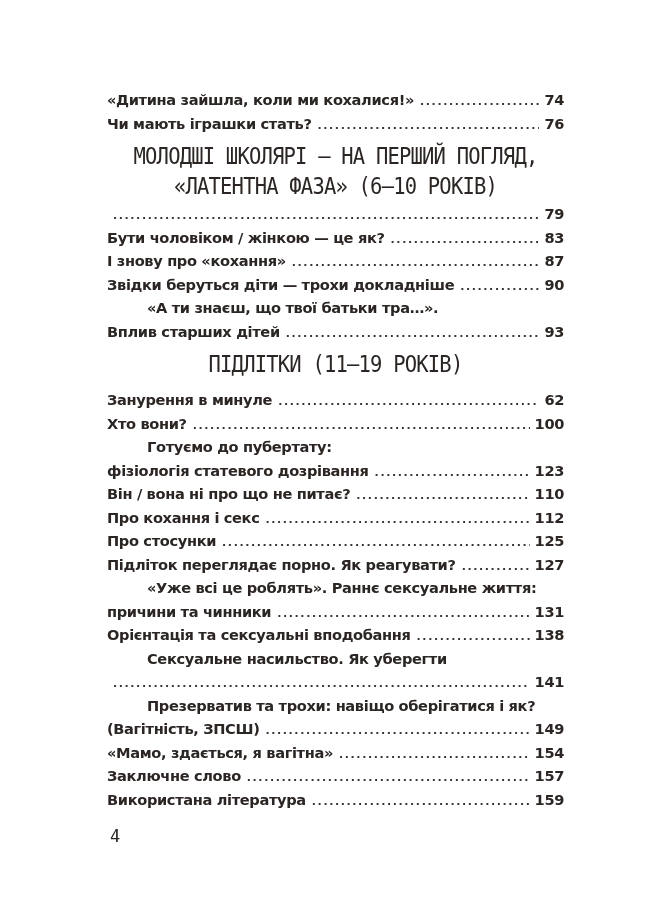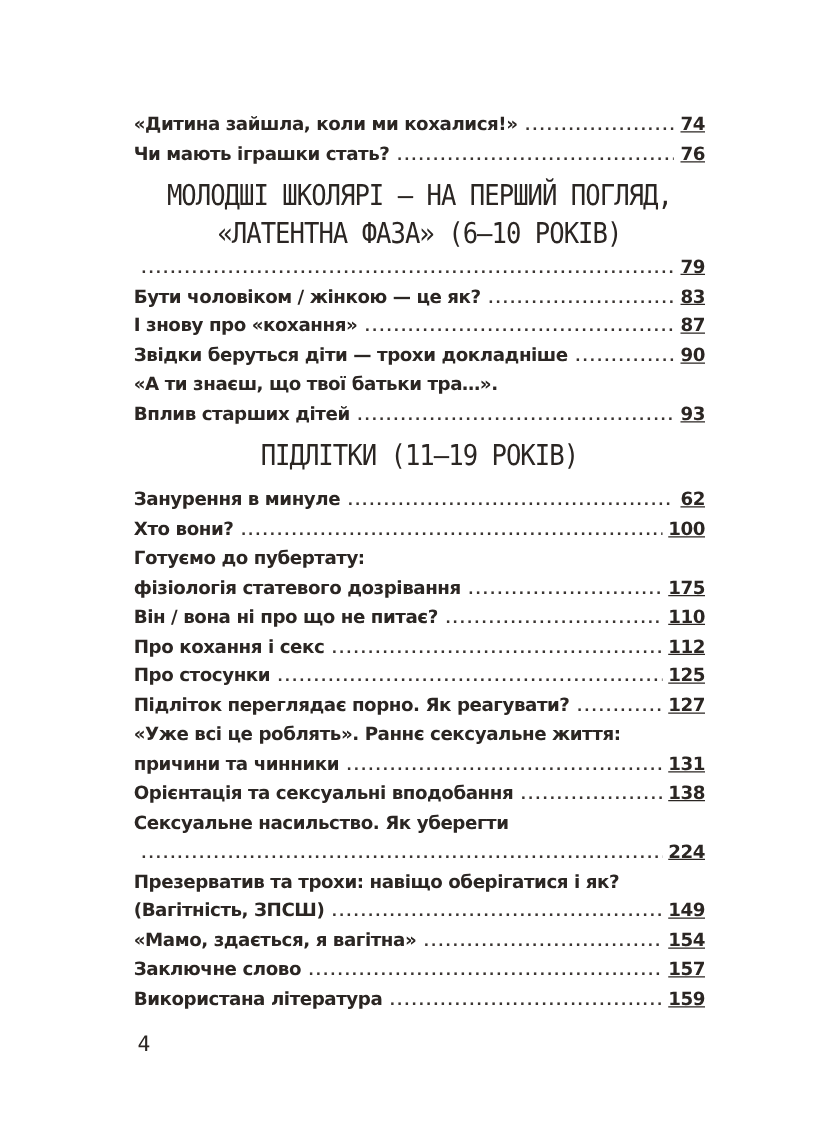--- a/index.html
+++ b/index.html
@@ -44,24 +44,24 @@
     font-size: 11px;
     color: #3a3431;
   }
   .row .leader::before {
     content: "................................................................................................................................................................";
   }
   .row .page {
     flex: 0 0 auto;
     min-width: 20px;
     text-align: right;
-    text-decoration: underline;
   }
   .row.cont .title {
     flex: 1 1 auto;
+    margin-left: 40px;
   }
   .section-head {
     text-align: center;
     font-family: "DejaVu Sans Mono", monospace;
     font-weight: normal;
     font-size: 20.5px;
     letter-spacing: -0.8px;
     line-height: 27px;
     color: #2b2623;
     transform: scaleY(1.12);
@@ -145,21 +145,21 @@
     <span class="title">Хто вони?</span>
     <span class="leader"></span>
     <span class="page">100</span>
   </div>
   <div class="row cont">
     <span class="title">Готуємо до пубертату:</span>
   </div>
   <div class="row">
     <span class="title">фізіологія статевого дозрівання</span>
     <span class="leader"></span>
-    <span class="page">175</span>
+    <span class="page">123</span>
   </div>
   <div class="row">
     <span class="title">Він / вона ні про що не питає?</span>
     <span class="leader"></span>
     <span class="page">110</span>
   </div>
   <div class="row">
     <span class="title">Про кохання і секс</span>
     <span class="leader"></span>
     <span class="page">112</span>
@@ -185,21 +185,21 @@
   <div class="row">
     <span class="title">Орієнтація та сексуальні вподобання</span>
     <span class="leader"></span>
     <span class="page">138</span>
   </div>
   <div class="row cont">
     <span class="title">Сексуальне насильство. Як уберегти</span>
   </div>
   <div class="row">
     <span class="leader"></span>
-    <span class="page">224</span>
+    <span class="page">141</span>
   </div>
   <div class="row cont">
     <span class="title">Презерватив та трохи: навіщо оберігатися і як?</span>
   </div>
   <div class="row">
     <span class="title">(Вагітність, ЗПСШ)</span>
     <span class="leader"></span>
     <span class="page">149</span>
   </div>
   <div class="row">

